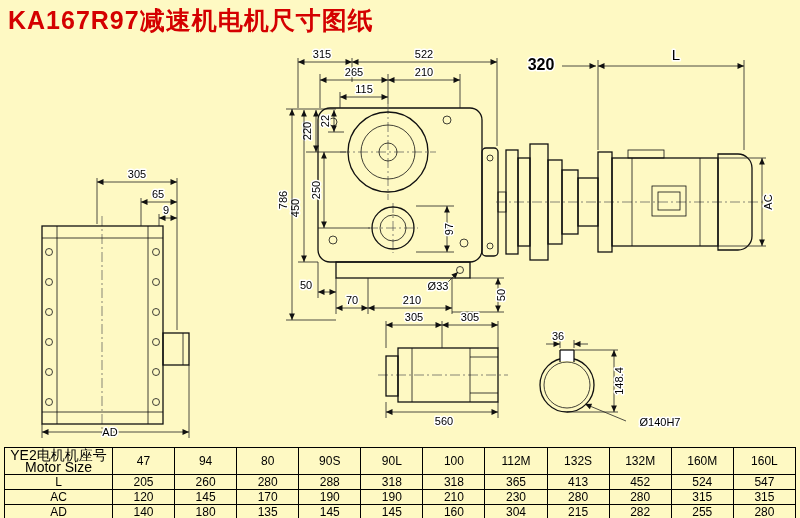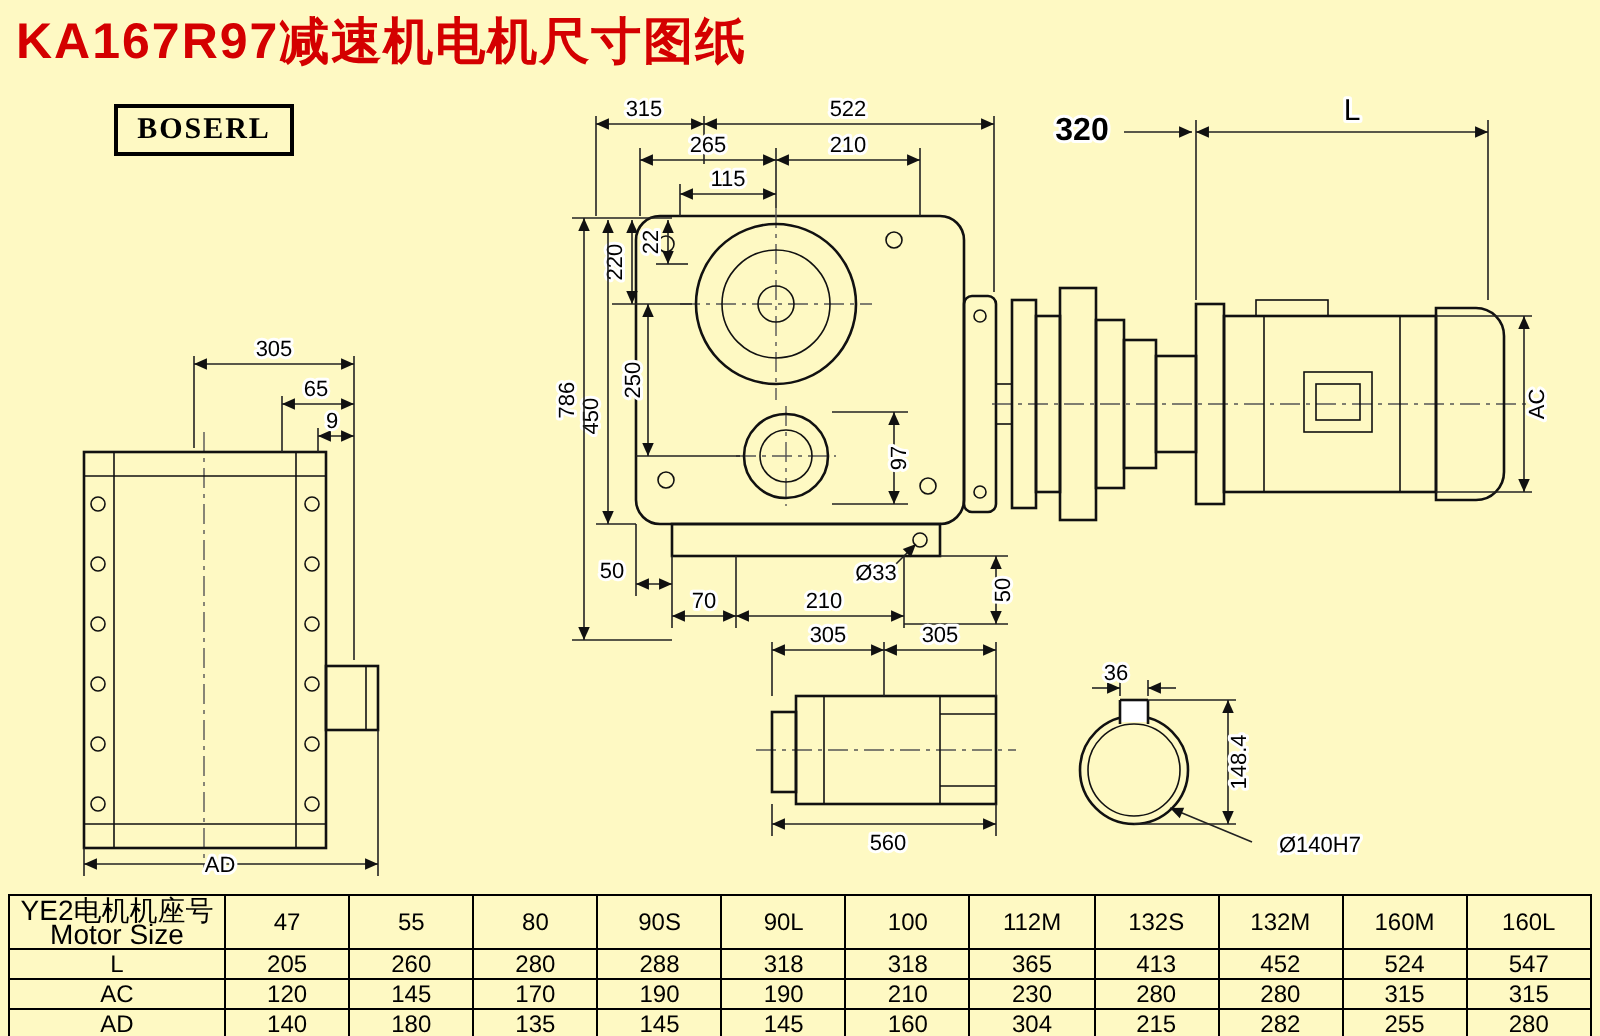--- a/index.html
+++ b/index.html
@@ -25,21 +25,20 @@
              line-height:14px;font-weight:normal;overflow:hidden;}
   table.spec .hrow th{height:26px;}
   .hcell div{font-size:14px;line-height:12px;}
 </style>
 </head>
 <body>
 
 <div class="page">
 
   <div class="title">KA167R97减速机电机尺寸图纸</div>
-  <div class="brand">BOSERL</div>
 
   <svg class="cad" width="800" height="518" viewBox="0 0 800 518">
     <defs>
       <marker id="ar" viewBox="0 0 10 10" refX="9.5" refY="5" markerWidth="9" markerHeight="9" orient="auto-start-reverse">
         <path d="M0.5,1 L9.5,5 L0.5,9 z" fill="#111"></path>
       </marker>
     </defs>
 
     <g>
       <line class="cl" x1="102" y1="216" x2="102" y2="434"></line>
@@ -274,21 +273,21 @@
         <col>
         <col>
     </colgroup>
     <tbody>
         <tr class="hrow">
       <th class="hcell">
         <div>YE2电机机座号</div>
         <div>Motor Size</div>
       </th>
       <th>47</th>
-      <th>55</th>
+      <th>94</th>
       <th>80</th>
       <th>90S</th>
       <th>90L</th>
       <th>100</th>
       <th>112M</th>
       <th>132S</th>
       <th>132M</th>
       <th>160M</th>
       <th>160L</th>
     </tr>

